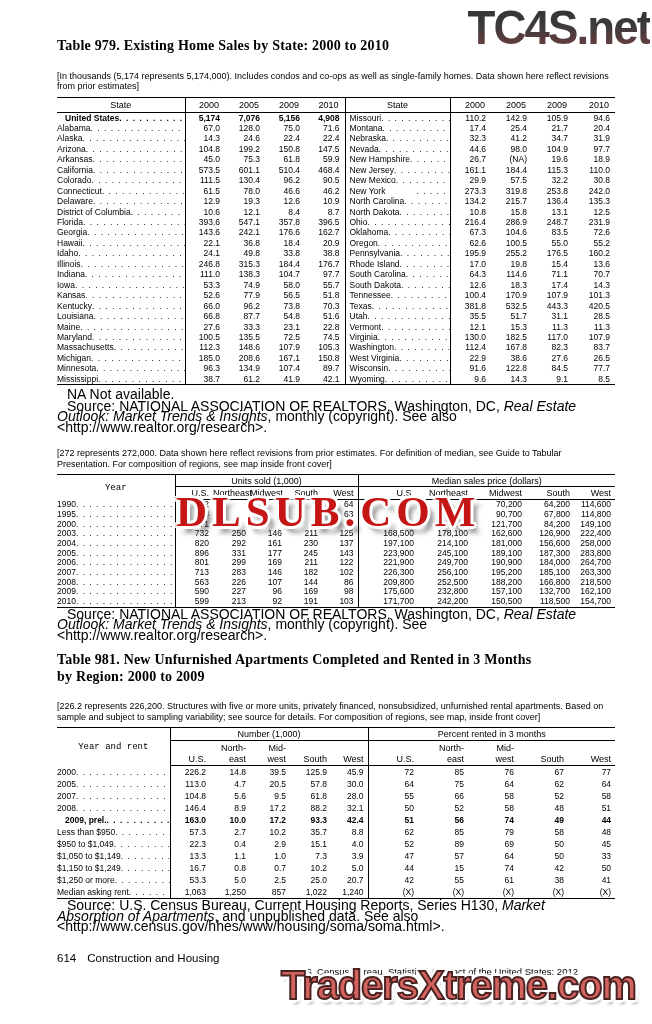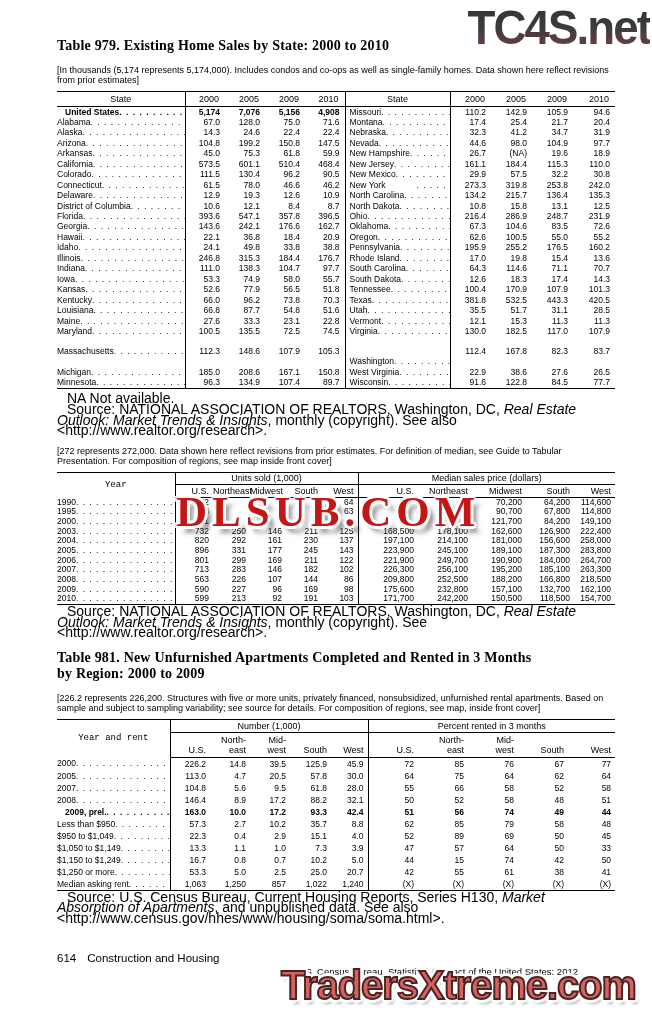--- a/index.html
+++ b/index.html
@@ -8,21 +8,21 @@
     background:#fff; color:#000;
     font-family:"Liberation Sans", sans-serif;
     position:relative; overflow:hidden;
   }
   .content { position:absolute; left:57px; top:0; width:558px; padding-top:38px; }
 
   h2.tbl-title {
     font-family:"Liberation Serif", serif;
     font-weight:bold; font-size:14px; line-height:16.5px; letter-spacing:0.2px;
   }
-  .bnote { font-size:9px; line-height:10.5px; margin-top:10px; }
+  .bnote { font-size:9px; line-height:10.5px; margin-top:16px; }
   .fnote { font-size:14px; line-height:10.5px; }
   .fnote.ind { text-indent:10px; }
   .fnote.src { text-indent:10px; margin-top:1px; }
   .mt4 { margin-top:4px; } .mt5 { margin-top:5px; } .mt6 { margin-top:6px; }
   .mt12 { margin-top:12px; } .mt13 { margin-top:13px; }
 
   table.tbl {
     width:100%; border-collapse:collapse; table-layout:fixed;
     border-top:1.4px solid #000; border-bottom:1.4px solid #000;
   }
@@ -606,21 +606,21 @@
               <div class="cellflex">
                 <span class="lbl">Massachusetts</span>
                 <span class="dots"></span>
               </div>
             </td>
             <td class="num vl">112.3</td>
             <td class="num">148.6</td>
             <td class="num">107.9</td>
             <td class="num">105.3</td>
             <td class="vl">
-              <div class="cellflex" style="padding-left: 4px; margin-top: 20px;">
+              <div class="cellflex" style="padding-left: 4px;">
                 <span class="lbl">Washington</span>
                 <span class="dots"></span>
               </div>
             </td>
             <td class="num vl">112.4</td>
             <td class="num">167.8</td>
             <td class="num">82.3</td>
             <td class="num">83.7</td>
           </tr>
           <tr>
@@ -659,20 +659,42 @@
             <td class="vl">
               <div class="cellflex" style="padding-left: 4px;">
                 <span class="lbl">Wisconsin</span>
                 <span class="dots"></span>
               </div>
             </td>
             <td class="num vl">91.6</td>
             <td class="num">122.8</td>
             <td class="num">84.5</td>
             <td class="num">77.7</td>
+          </tr>
+          <tr>
+            <td>
+              <div class="cellflex">
+                <span class="lbl">Mississippi</span>
+                <span class="dots"></span>
+              </div>
+            </td>
+            <td class="num vl">38.7</td>
+            <td class="num">61.2</td>
+            <td class="num">41.9</td>
+            <td class="num">42.1</td>
+            <td class="vl">
+              <div class="cellflex" style="padding-left: 4px;">
+                <span class="lbl">Wyoming</span>
+                <span class="dots"></span>
+              </div>
+            </td>
+            <td class="num vl">9.6</td>
+            <td class="num">14.3</td>
+            <td class="num">9.1</td>
+            <td class="num">8.5</td>
           </tr>
         </tbody>
       </table>
     <p class="fnote ind mt4">NA Not available.</p>
     <p class="fnote src"><span>Source: NATIONAL ASSOCIATION OF REALTORS, Washington, DC,  </span><i>Real Estate Outlook: Market Trends &amp; Insights</i><span>, monthly (copyright). See also &lt;http://www.realtor.org/research&gt;.</span></p>
   </section>
 
   <section>
     <p class="bnote">[272 represents 272,000. Data shown here reflect revisions from prior estimates. For definition of median, see Guide to Tabular Presentation. For composition of regions, see map inside front cover]</p>
     <table class="tbl mt5" id="t980">

